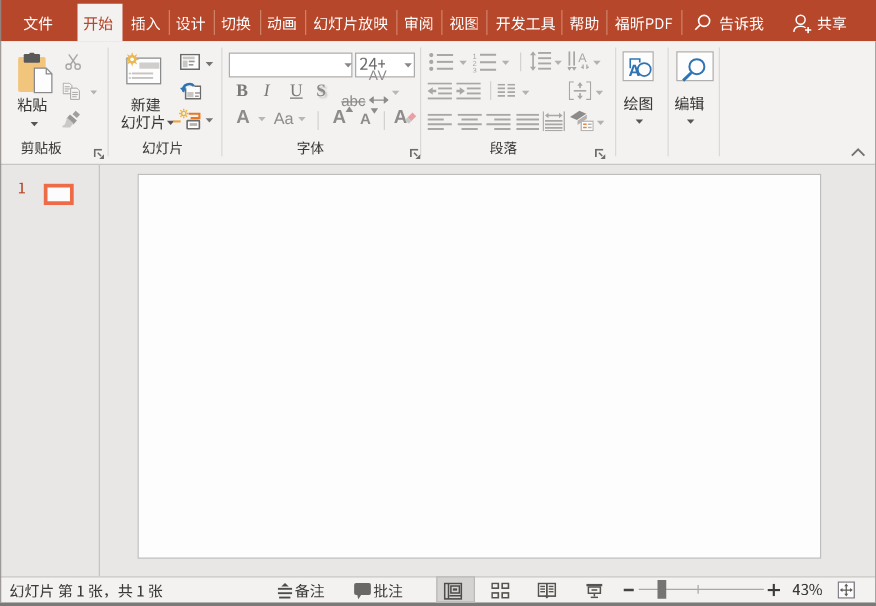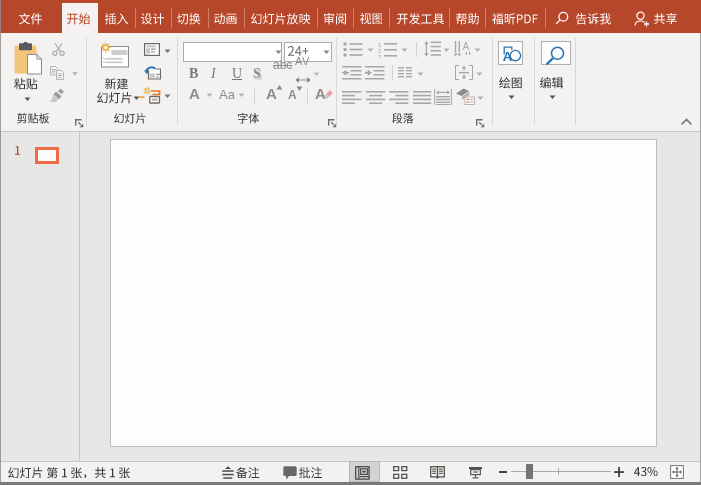--- a/index.html
+++ b/index.html
@@ -193,21 +193,21 @@
 <svg class="a" style="left:322.5px;top:50px" width="8" height="5" viewBox="0 0 8 5">
     <path d="M0.5 0.5 h6 l-3 3.5 z" fill="#8a8886"></path>
   </svg>
 <svg style="position:absolute;left:287.5px;top:46.3px" width="20.75" height="9.75" viewBox="0 0 83 39">
     <path d="M7 0h8v1h-8zM5 1h12v1h-12zM3 2h16v1h-16zM43 1h6v2h-6zM2 3h18v1h-18zM42 3h7v2h-7zM1 4h7v1h-7zM14 4h7v1h-7zM15 5h6v1h-6zM41 5h8v1h-8zM0 5h6v1h-6zM40 6h9v1h-9zM16 6h6v1h-6zM1 6h4v1h-4zM2 7h2v1h-2zM40 7h4v1h-4zM39 8h5v1h-5zM17 7h5v3h-5zM38 9h5v1h-5zM38 10h4v1h-4zM37 11h5v1h-5zM18 10h4v3h-4zM36 12h5v2h-5zM35 14h5v1h-5zM35 15h4v1h-4zM17 13h5v4h-5zM34 16h5v1h-5zM68 7h4v11h-4zM33 17h5v1h-5zM16 17h5v2h-5zM33 18h4v1h-4zM32 19h5v1h-5zM31 20h5v1h-5zM15 19h5v2h-5zM14 21h5v1h-5zM31 21h4v1h-4zM58 18h25v4h-25zM13 22h6v1h-6zM30 22h5v1h-5zM29 23h5v1h-5zM13 23h5v1h-5zM45 7h4v18h-4zM12 24h5v1h-5zM29 24h4v1h-4zM11 25h6v1h-6zM10 26h6v1h-6zM9 27h6v1h-6zM8 28h6v1h-6zM28 25h26v4h-26zM7 29h6v1h-6zM6 30h6v1h-6zM5 31h6v1h-6zM4 32h6v1h-6zM68 22h4v11h-4zM3 33h6v1h-6zM2 34h6v1h-6zM1 35h23v1h-23zM0 36h24v3h-24zM45 29h4v10h-4z" fill="#6a6867"></path>
   </svg>
 <div class="a" style="left:189px;top:66px;width:16px;height:16px;color:#7a7878;font-weight:bold;font-size:14px;font-family:'Liberation Serif',serif">B</div>
 <div class="a" style="left:211px;top:66px;width:16px;height:16px;color:#7a7878;font-style:italic;font-size:14px;font-family:'Liberation Serif',serif">I</div>
 <div class="a" style="left:232px;top:66px;width:16px;height:16px;color:#7a7878;text-decoration:underline;font-size:14px;font-family:'Liberation Serif',serif">U</div>
 <div class="a" style="left:253px;top:66px;width:16px;height:16px;color:#8e8c8a;font-weight:bold;font-size:14px;text-shadow:1.5px 1.5px 1.5px #c5c3c1;font-family:'Liberation Serif',serif">S</div>
-<div class="a" style="left:273px;top:58px;width:20px;height:14px;color:#8e8c8a;text-decoration:line-through;font-size:12px">abc</div>
+<div class="a" style="left:273px;top:74px;width:20px;height:14px;color:#8e8c8a;text-decoration:line-through;font-size:12px">abc</div>
 <div class="a" style="left:295px;top:55px;width:20px;height:12px;color:#8e8c8a;font-size:11px;letter-spacing:0.5px">AV</div>
 <svg class="a" style="left:295px;top:77px" width="16" height="6" viewBox="0 0 16 6">
     <g stroke="#8e8c8a" stroke-width="1" fill="#8e8c8a">
       <line x1="2" y1="3" x2="14" y2="3"></line>
       <path d="M3.5 0.8 L0.8 3 l2.7 2.2 z M12.5 0.8 L15.2 3 l-2.7 2.2 z"></path>
     </g>
   </svg>
 <svg class="a" style="left:313px;top:72px" width="8" height="5" viewBox="0 0 8 5">
     <path d="M0.5 0.5 h6 l-3 3.5 z" fill="#b9b7b5"></path>
   </svg>

